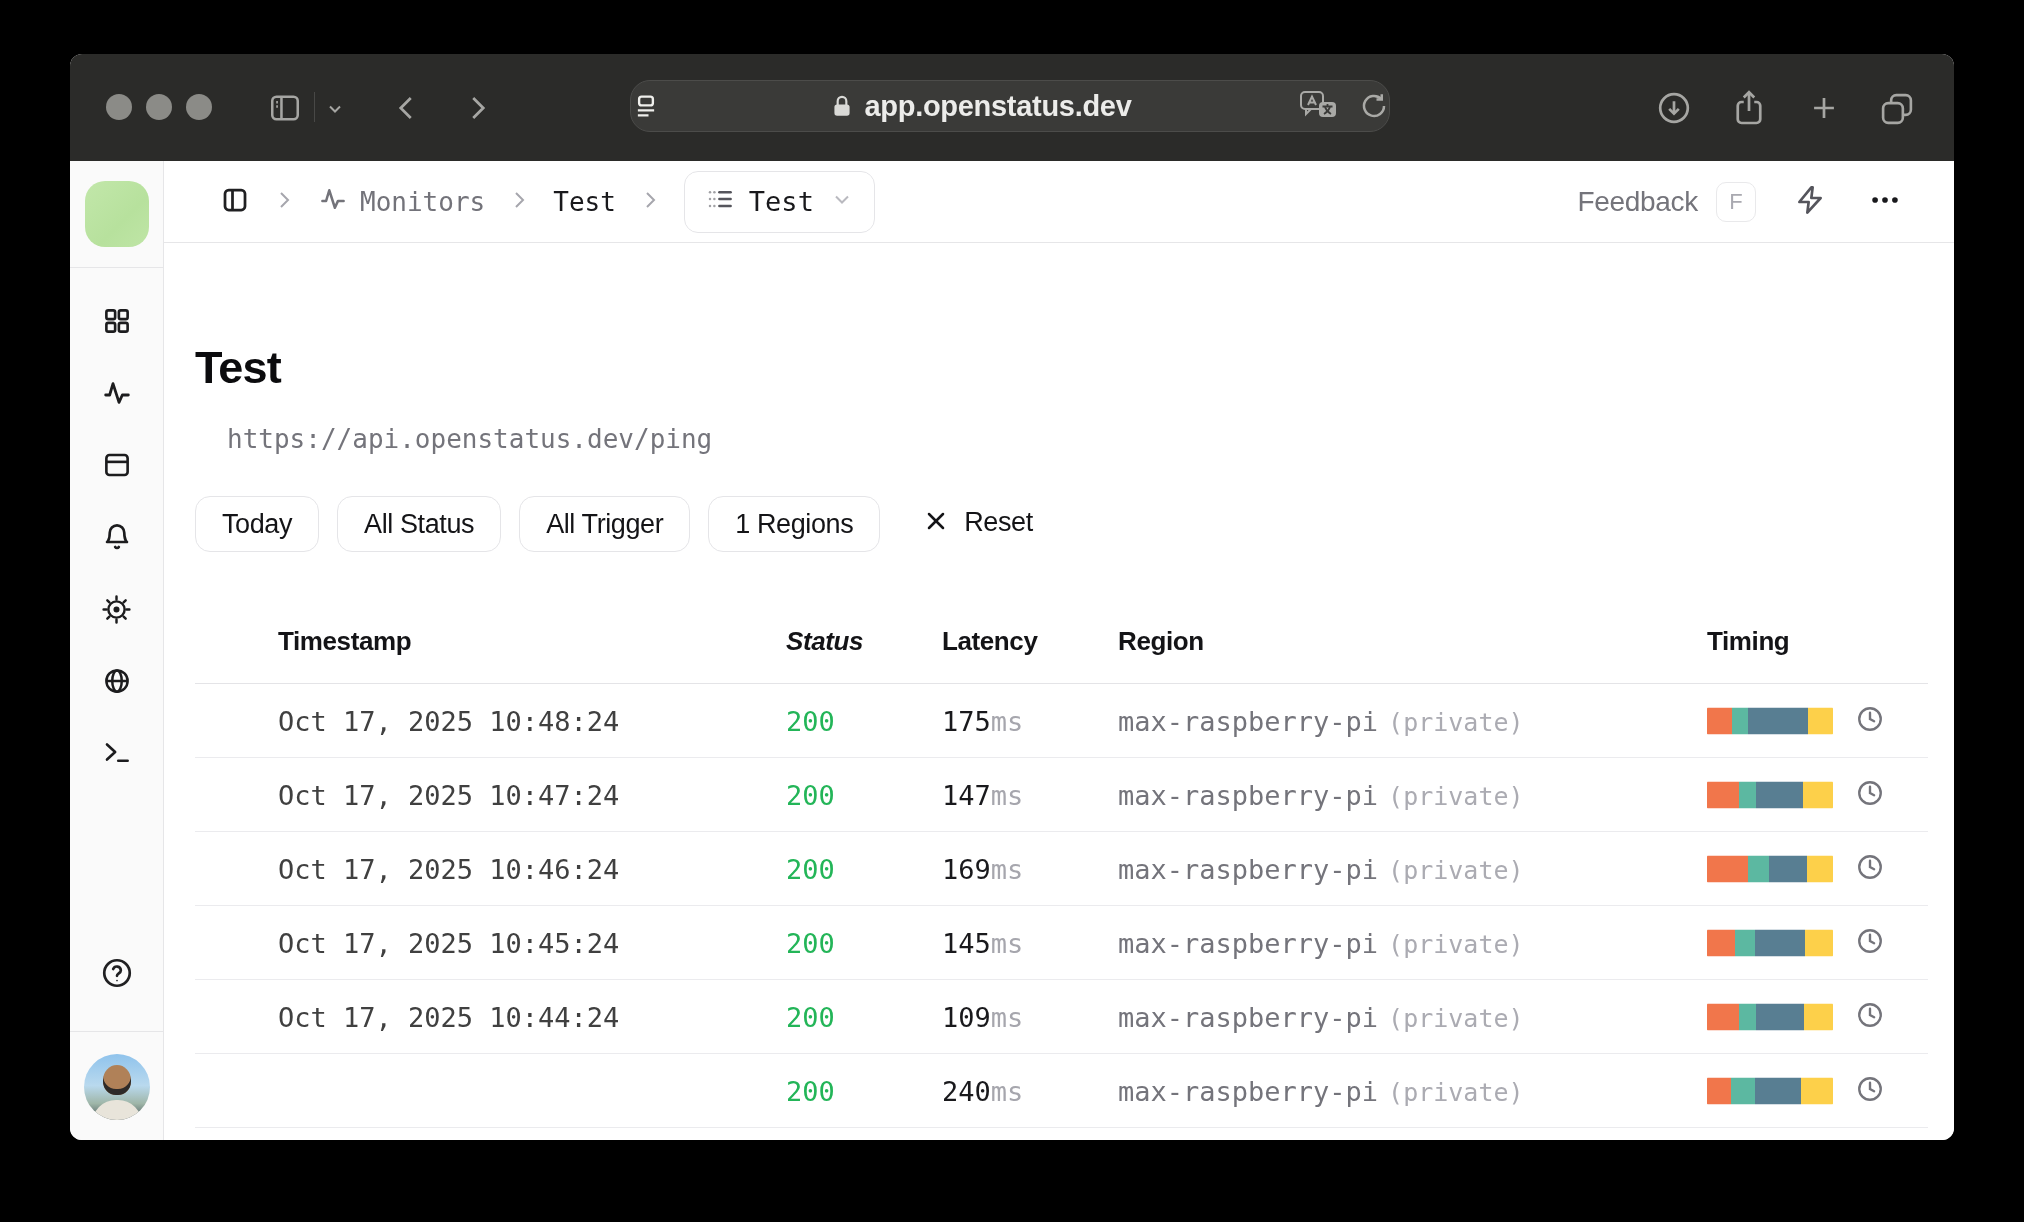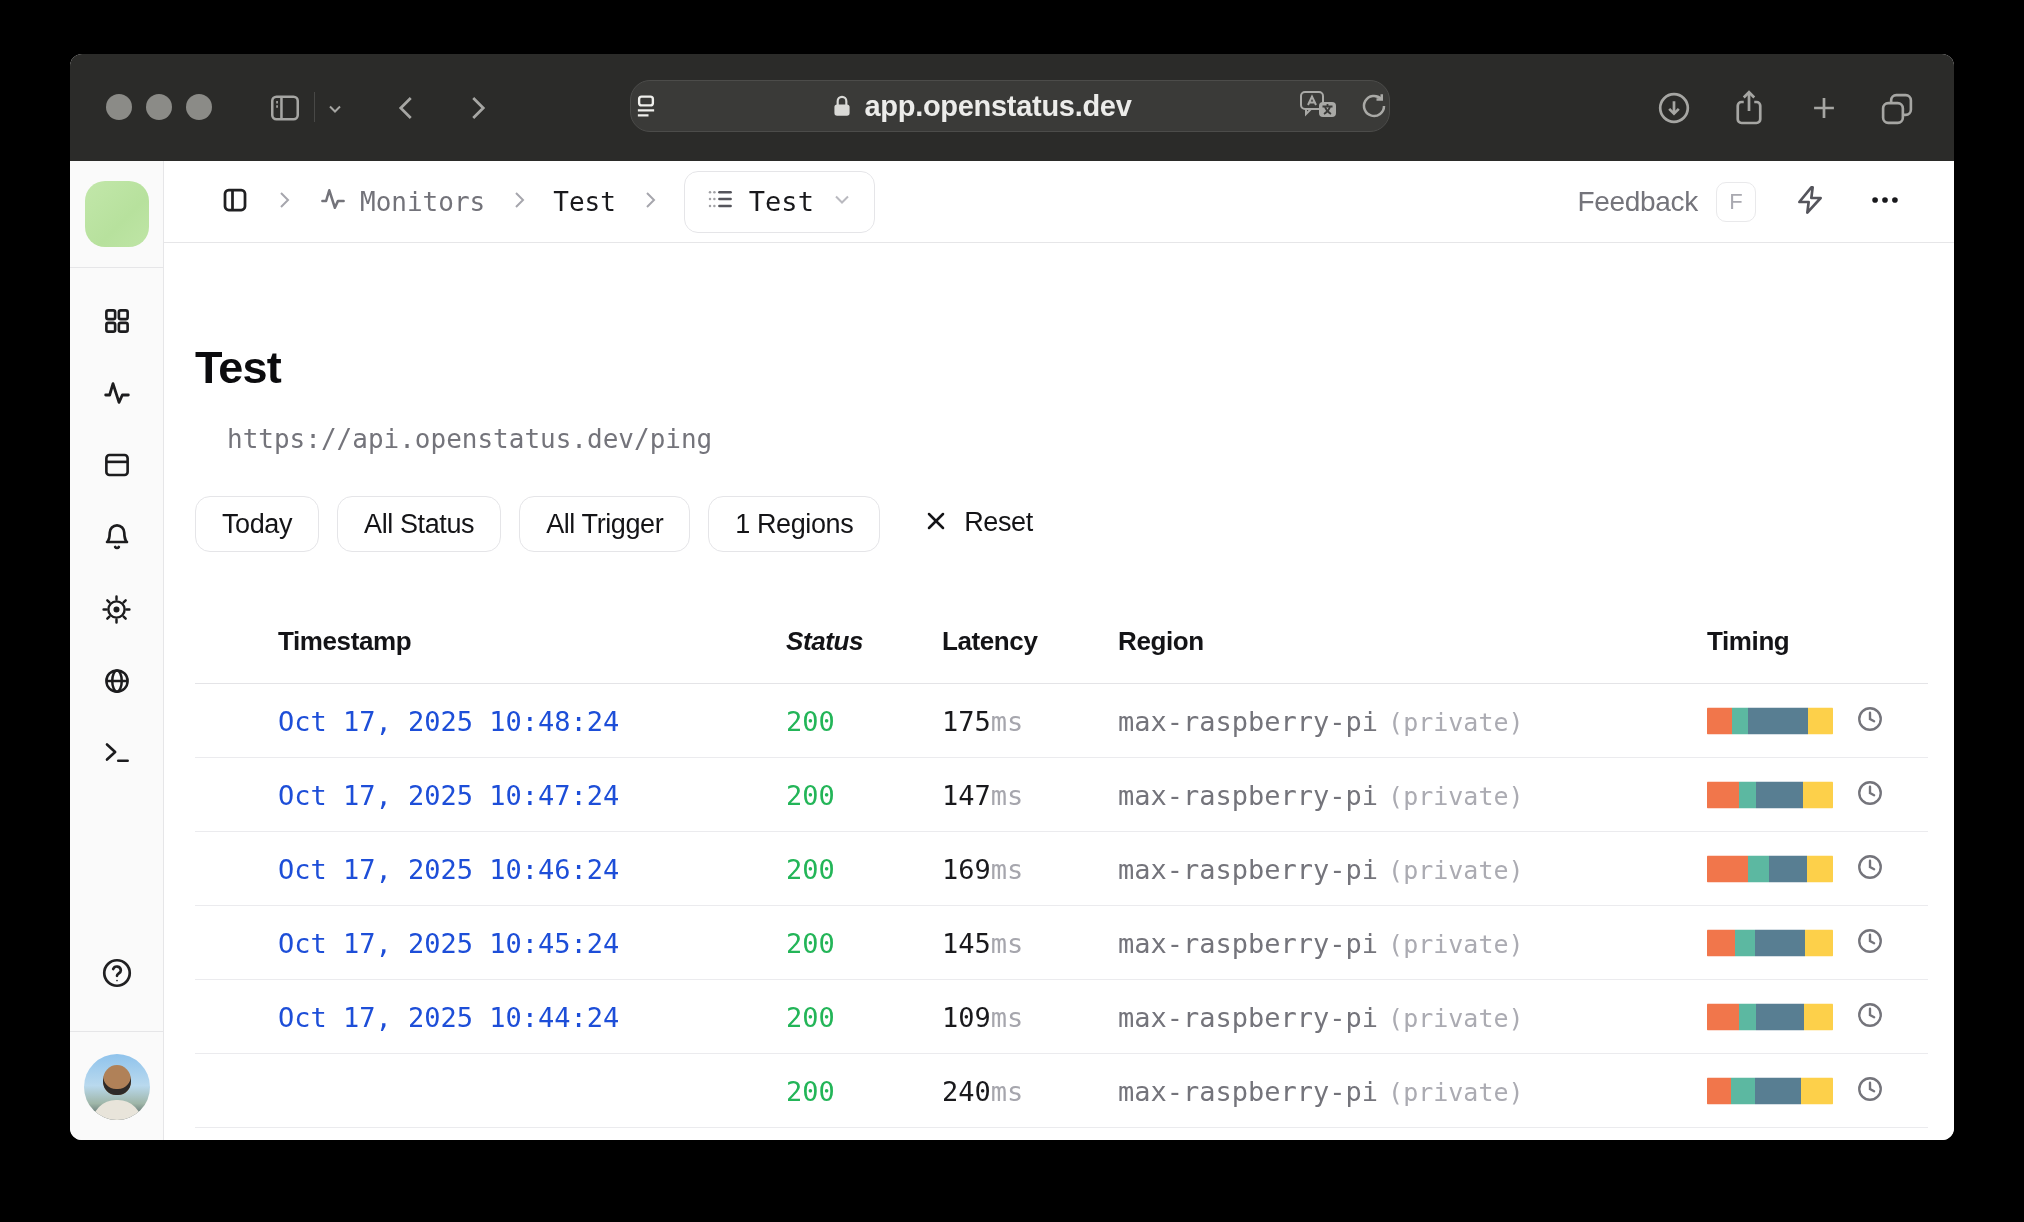--- a/index.html
+++ b/index.html
@@ -87,21 +87,21 @@
   .thead { position:relative; height:66px; border-bottom:1px solid #e4e4e7; }
   .th { position:absolute; top:8px; font-size:26px; font-weight:600; color:#141417;
     letter-spacing:-.4px; }
   .row { position:relative; height:74px; border-bottom:1px solid #ebebee; }
   .cell { position:absolute; top:50%; transform:translateY(-50%); white-space:nowrap; }
   .c-dot { left:17px; } .c-ts { left:83px; } .c-status { left:591px; }
   .c-lat { left:747px; } .c-region { left:923px; } .c-timing { left:1512px; }
   .c-clock { left:1660px; color:#74747b; }
   .status-dot { width:19px; height:19px; border-radius:6px; background:#23c15e; }
   .mono { font-family:"DejaVu Sans Mono", monospace; font-size:27px; }
-  .ts { color:#1d4ed8; }
+  .ts { color:#404040; }
   .status-val { color:#23b558; }
   .lat-val { color:#19191c; }
   .lat-unit { color:#a6a6ad; }
   .region { color:#74747b; }
   .region-note { color:#ababb2; margin-left:10px; font-size:25px; }
   .timing-bar { width:126px; height:27px; display:flex; overflow:hidden; border-radius:1px; }
   .timing-bar .seg { height:100%; }
 </style>
 </head>
 <body>

